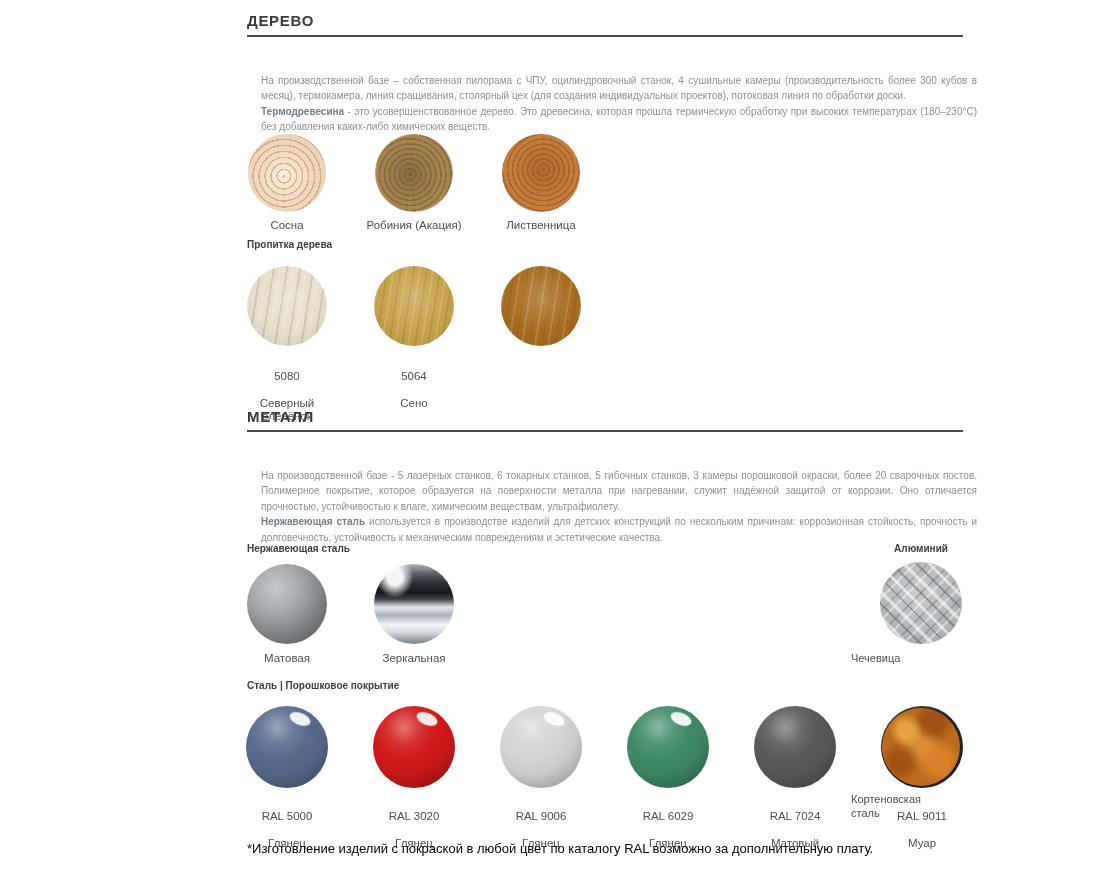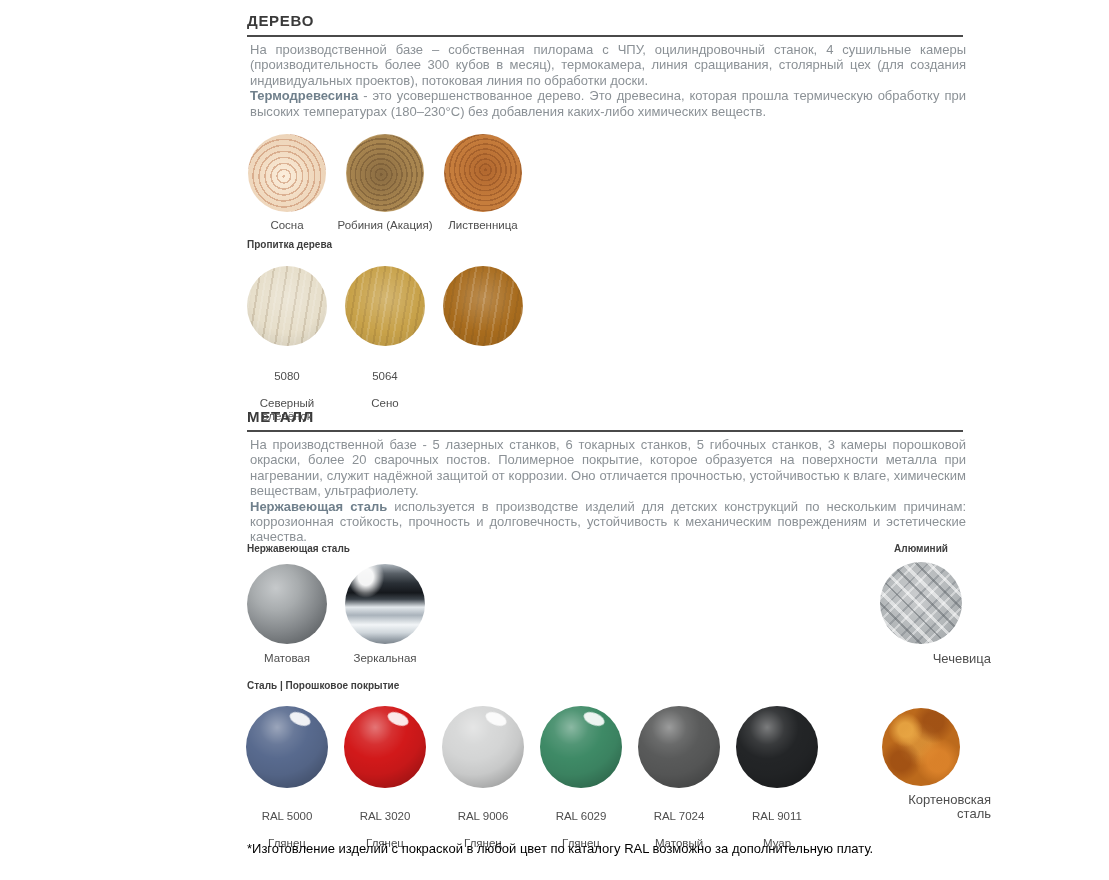--- a/index.html
+++ b/index.html
@@ -5,30 +5,30 @@
   html,body{margin:0;padding:0;background:#ffffff;}
   .page{position:relative;width:1109px;height:880px;background:#ffffff;overflow:hidden;
         font-family:"Liberation Sans",sans-serif;-webkit-font-smoothing:antialiased;}
 
   
   .sec-title{position:absolute;left:247px;width:716px;font-size:15px;font-weight:bold;
              color:#3a3a3a;letter-spacing:.7px;}
   .rule{position:absolute;left:247px;width:716px;height:2px;background:#4a4a4a;}
 
   
-  .bodytext{position:absolute;left:250px;width:716px;font-size:13px;line-height:15.4px;
-            color:#8b9196;text-align:justify;}
+  .bodytext{position:absolute;left:261px;width:716px;font-size:10px;line-height:15.4px;
+            color:#8b9196;text-align:justify;margin-top:31px;}
   .bodytext p{margin:0;}
   .lead{font-weight:bold;color:#70808c;}
 
   
   .subhead{position:absolute;font-size:10px;font-weight:bold;color:#3e3e3e;}
 
   
-  .swatch-row{position:absolute;display:flex;}
+  .swatch-row{position:absolute;display:flex;gap:29px;}
   .swatch{width:98px;display:flex;flex-direction:column;align-items:center;}
   .swatch-label{margin-top:7px;font-size:11.5px;color:#4e4e4e;text-align:center;
                 line-height:13.5px;white-space:pre-line;}
   .swatch-label .code{display:block;}
   .swatch-label .sub{display:block;}
 
   .c78{width:78px;height:78px;border-radius:50%;position:relative;}
   .c80{width:80px;height:80px;border-radius:50%;position:relative;}
   .c82{width:82px;height:82px;border-radius:50%;position:relative;}
 
@@ -85,21 +85,21 @@
   
   .ral::before{content:"";position:absolute;inset:0;border-radius:50%;
     background:radial-gradient(circle at 38% 26%, rgba(255,255,255,.40) 0%, rgba(255,255,255,.10) 22%,
       rgba(255,255,255,0) 40%, rgba(0,0,0,.06) 60%, rgba(0,0,0,.38) 100%);}
   .glossy::after{content:"";position:absolute;top:9%;right:20%;width:27%;height:15%;
     background:rgba(255,255,255,.9);border-radius:50%;transform:rotate(22deg);filter:blur(.6px);}
 
   
   .right-head{position:absolute;left:851px;width:140px;text-align:center;}
   .right-circle{position:absolute;}
-  .right-label{position:absolute;left:851px;width:140px;text-align:right;font-size:13px;
+  .right-label{position:absolute;left:851px;width:140px;text-align:left;font-size:11px;
                color:#4e4e4e;line-height:13.5px;white-space:pre-line;}
 
   .footnote{position:absolute;left:247px;width:716px;font-size:13px;color:#000000;}
 </style>
 </head>
 <body>
 
 <div class="page">
 
   <div class="sec-title" style="top:12px">ДЕРЕВО</div>

